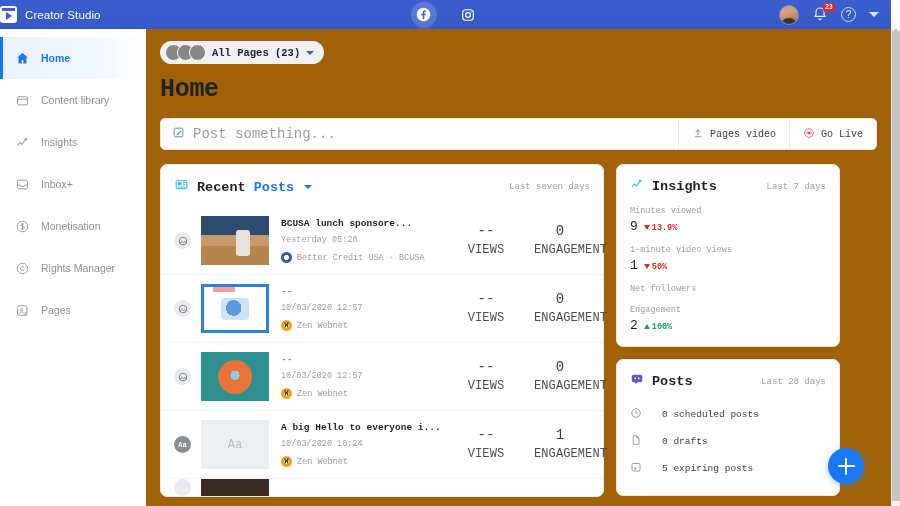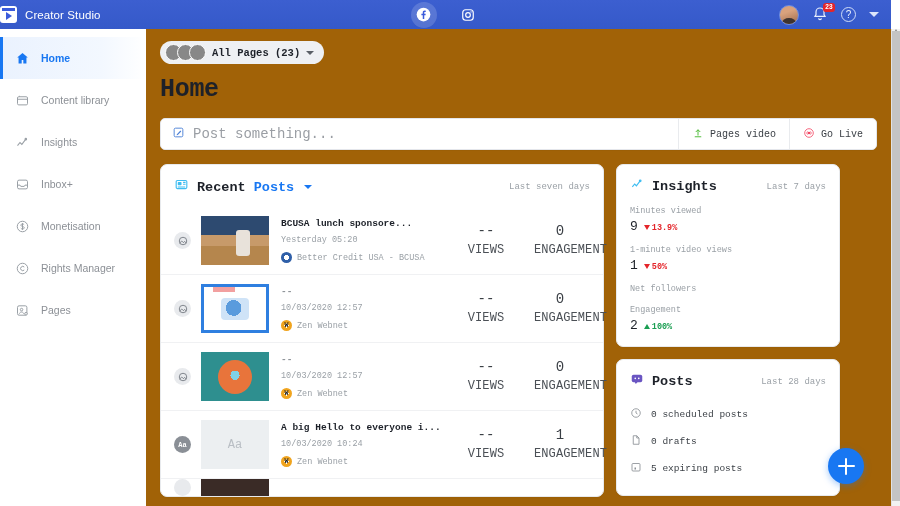--- a/index.html
+++ b/index.html
@@ -193,21 +193,21 @@
   .ins-label { font-size: 8.5px; color: #9aa0a6; }
   .ins-val-row { display: flex; align-items: baseline; gap: 6px; margin-top: 3px; }
   .ins-val { font-size: 13px; color: #1d2129; }
   .ins-delta { font-size: 8.5px; font-weight: bold; display: flex; align-items: center; gap: 2px; }
   .ins-delta.up { color: #1a9e52; }
   .ins-delta.down { color: #e4252a; }
   .tri-up { width: 0; height: 0; border-left: 3.5px solid transparent; border-right: 3.5px solid transparent; border-bottom: 5px solid #1a9e52; }
   .tri-down { width: 0; height: 0; border-left: 3.5px solid transparent; border-right: 3.5px solid transparent; border-top: 5px solid #e4252a; }
 
   .posts-body { padding: 0 13px 13px 13px; }
-  .posts-item { display: flex; align-items: center; gap: 9px; padding: 6px 0; font-size: 9.5px; color: #3a3f45; cursor: pointer; }
+  .posts-item { display: flex; align-items: center; gap: 20px; padding: 6px 0; font-size: 9.5px; color: #3a3f45; cursor: pointer; }
 
   .fab {
     position: absolute; right: 27px; bottom: 22px; width: 36px; height: 36px;
     border-radius: 50%; background: #1877f2; display: flex; align-items: center; justify-content: center;
     box-shadow: 0 2px 7px rgba(24,119,242,.40); cursor: pointer;
   }
   .fab::before { content: ""; position: absolute; width: 17px; height: 2px; background: #fff; border-radius: 1px; }
   .fab::after { content: ""; position: absolute; width: 2px; height: 17px; background: #fff; border-radius: 1px; }
 
   .scrollbar {

